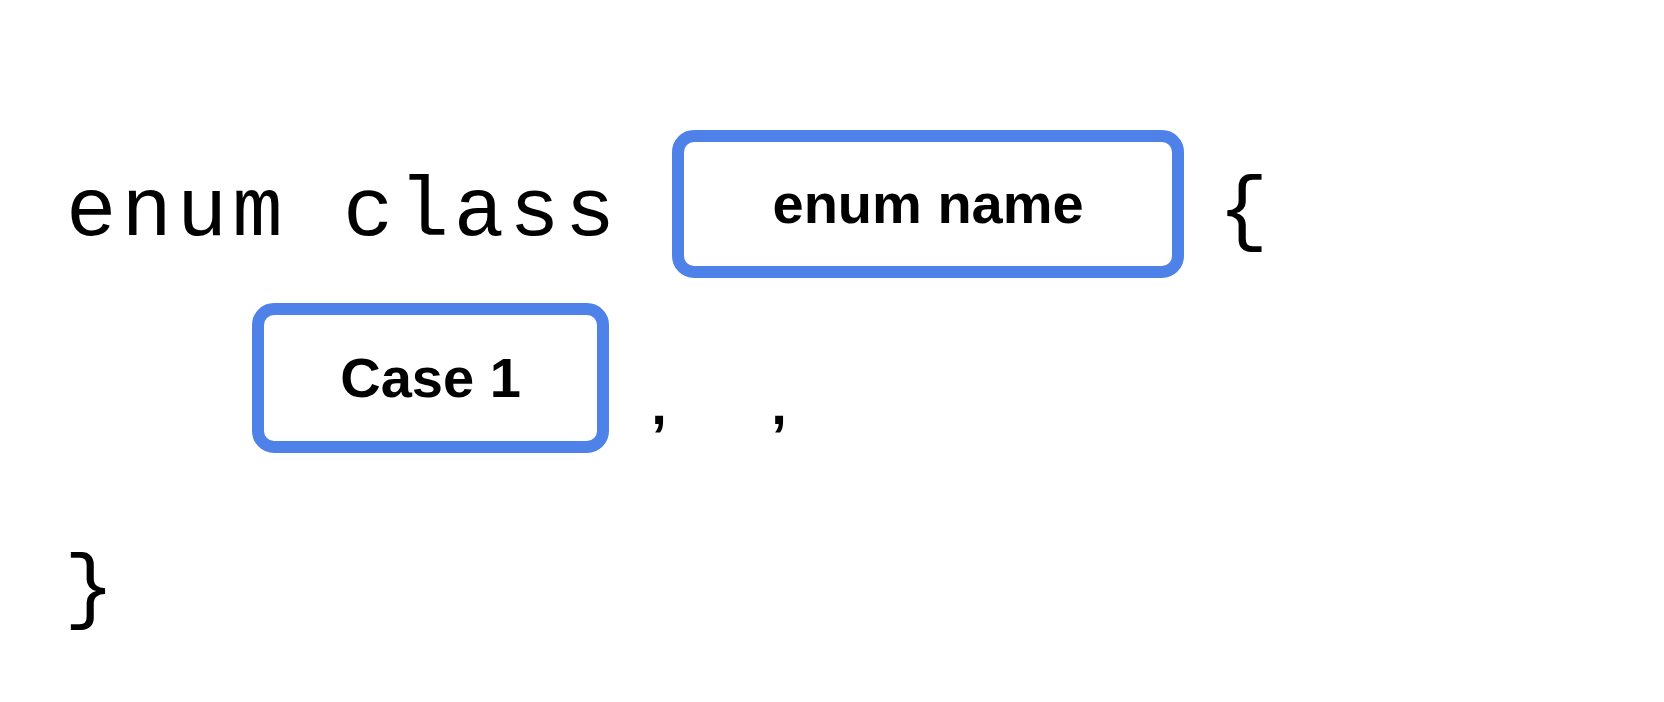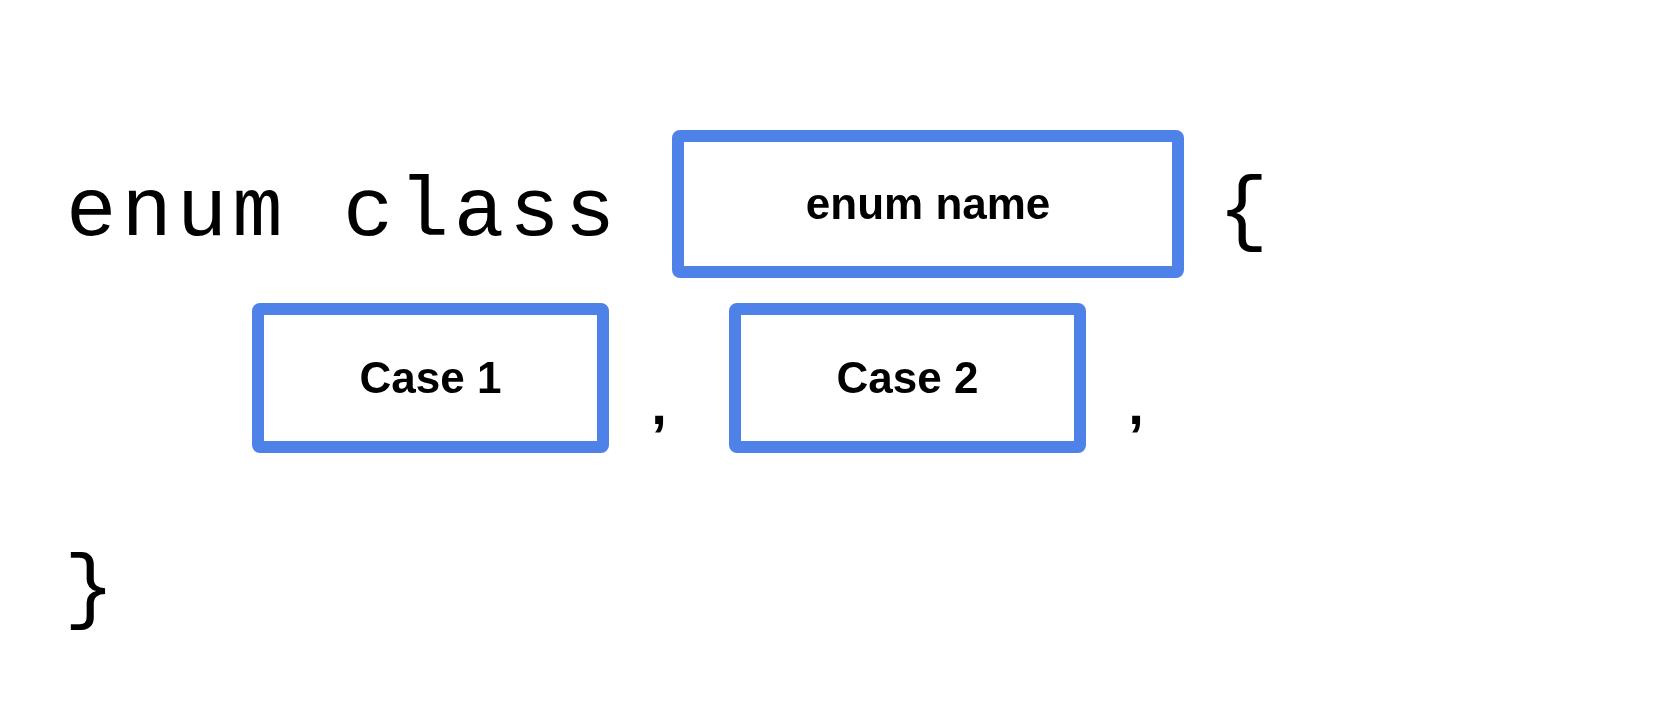--- a/index.html
+++ b/index.html
@@ -28,24 +28,24 @@
     transform: translateY(8px);
   }
   .row3 .mono { transform: none; line-height: 1.15; }
   .pill {
     box-sizing: border-box;
     display: flex;
     align-items: center;
     justify-content: center;
     background: #ffffff;
     border: 12px solid var(--box-border, #4f82e8);
-    border-radius: 8px;
+    border-radius: 22px;
     color: var(--text, #000000);
     font-weight: bold;
-    font-size: 44px;
+    font-size: 56px;
     line-height: 1;
   }
   .pill-name { width: 512px; height: 148px; margin-left: 52px; margin-right: 34px; }
   .pill-case { width: 357px; height: 150px; flex: none; }
   .comma {
     width: 24px;
     flex: none;
     text-align: center;
     font-weight: bold;
     font-size: 56px;
@@ -66,23 +66,20 @@
       <span>enum name</span>
     </span>
     <span class="mono">{</span>
   </div>
 
   <div class="row row2">
     <span class="pill pill-case">
       <span>Case 1</span>
     </span>
     <span class="comma">,</span>
-    <span class="pill pill-case">
-      <span>Case 2</span>
-    </span>
     <span class="comma">,</span>
   </div>
 
   <div class="row row3">
     <span class="mono">}</span>
   </div>
 
 </div>
 
 </body></html>

